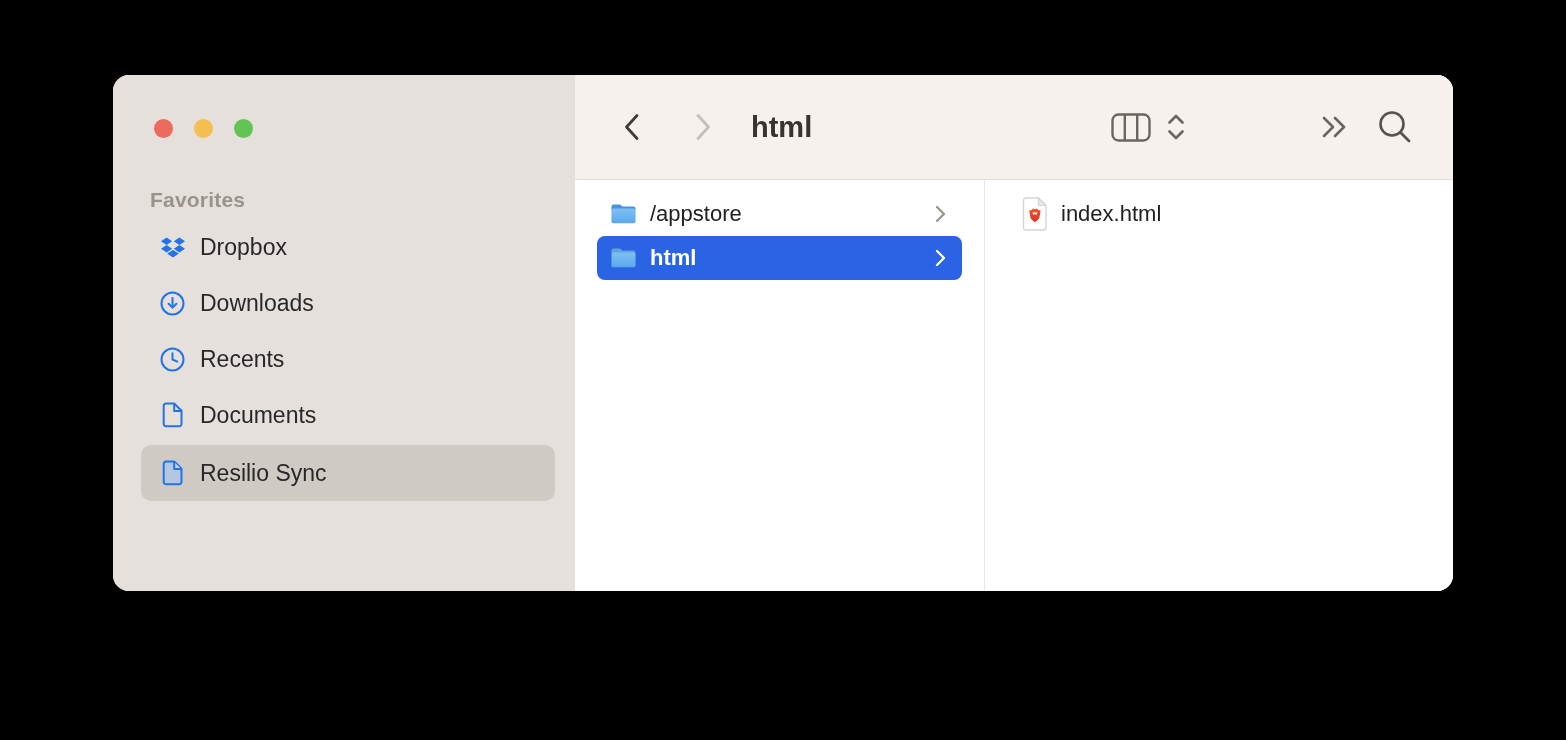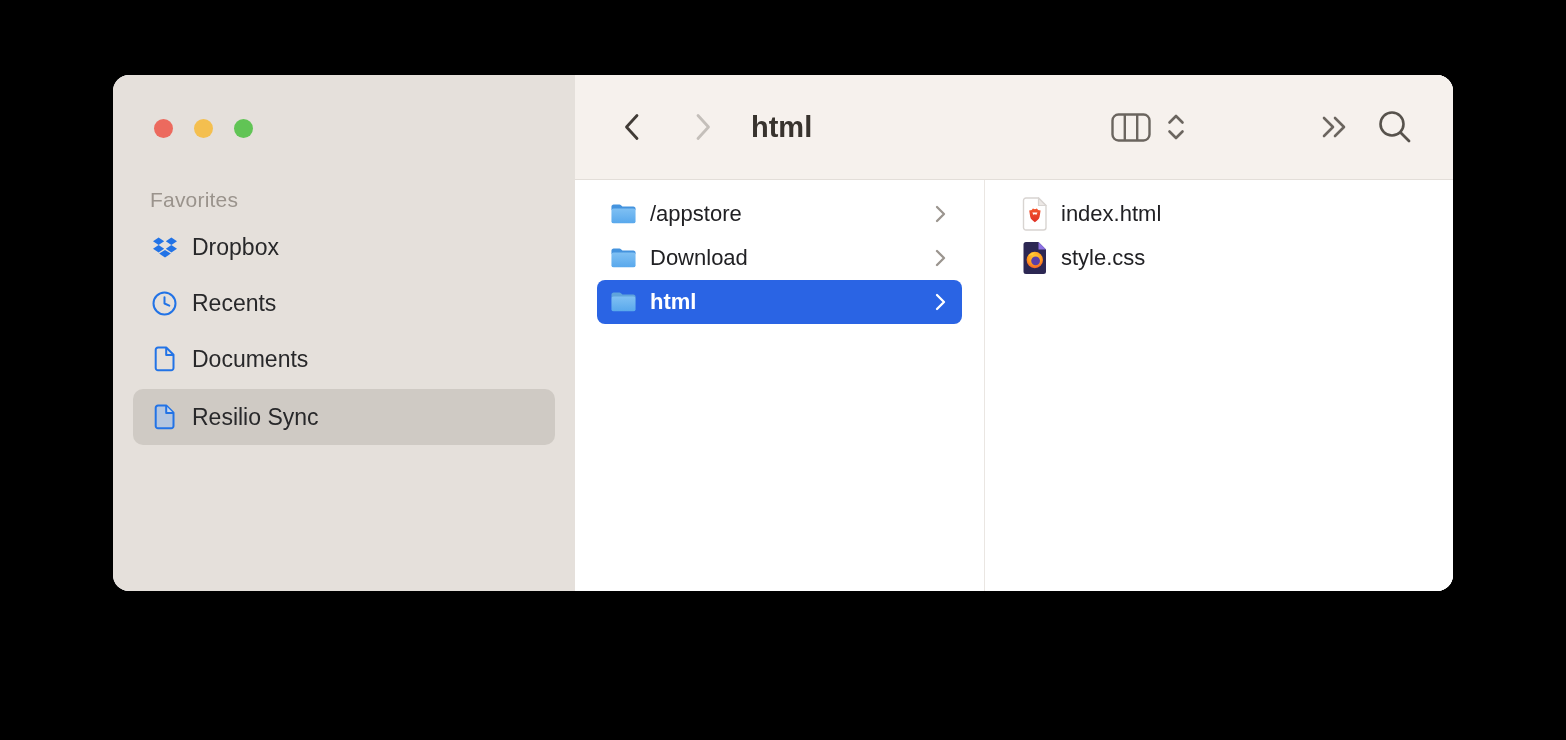--- a/index.html
+++ b/index.html
@@ -14,23 +14,23 @@
   }
   
   .sidebar{width:462px;flex-shrink:0;background:#E5E0DB;position:relative;overflow:hidden;}
   .traffic-lights{position:absolute;top:44px;left:41px;display:flex;gap:21px;}
   .light{width:19px;height:19px;border-radius:50%;}
   .light.red{background:#EC6A5E;}
   .light.yellow{background:#F4BF4F;}
   .light.green{background:#61C455;}
   .section-header{
     position:absolute;top:113px;left:37px;
-    font-size:21px;font-weight:400;color:#9A938C;letter-spacing:.2px;
-  }
-  .side-list{position:absolute;top:144px;left:0;right:0;list-style:none;margin:0;padding:0;}
+    font-size:21px;font-weight:700;color:#9A938C;letter-spacing:.2px;
+  }
+  .side-list{position:absolute;top:144px;left:8px;right:0;list-style:none;margin:0;padding:0;}
   .side-item{
     height:56px;margin:0 20px;padding-left:18px;border-radius:10px;
     display:flex;align-items:center;gap:14px;
     font-size:23px;color:#28282A;
   }
   .side-item.selected{background:#CFCAC4;height:56px;margin-top:2px;margin-bottom:2px;}
   .side-icon{width:27px;display:flex;justify-content:center;flex-shrink:0;}
   .clipped-header{
     position:absolute;top:512px;left:50px;
     font-size:21px;font-weight:700;color:#3E3E40;
@@ -110,20 +110,30 @@
               <polygon points="7.2,17.6 13,13.9 18.8,17.6 13,21.6"></polygon>
             </g>
           </svg>
         </span>
         <span>Dropbox</span>
       </li>
       <li class="side-item">
         <span class="side-icon">
           <svg width="25" height="25" viewBox="0 0 25 25">
             <circle cx="12.5" cy="12.5" r="11" fill="none" stroke="#2273E6" stroke-width="2"></circle>
+            <line x1="12.5" y1="7" x2="12.5" y2="16.2" stroke="#2273E6" stroke-width="2" stroke-linecap="round"></line>
+            <polyline points="8.6,12.8 12.5,16.6 16.4,12.8" fill="none" stroke="#2273E6" stroke-width="2" stroke-linecap="round" stroke-linejoin="round"></polyline>
+          </svg>
+        </span>
+        <span>Downloads</span>
+      </li>
+      <li class="side-item">
+        <span class="side-icon">
+          <svg width="25" height="25" viewBox="0 0 25 25">
+            <circle cx="12.5" cy="12.5" r="11" fill="none" stroke="#2273E6" stroke-width="2"></circle>
             <polyline points="12.5,6.2 12.5,12.5 17.3,14.6" fill="none" stroke="#2273E6" stroke-width="2" stroke-linecap="round" stroke-linejoin="round"></polyline>
           </svg>
         </span>
         <span>Recents</span>
       </li>
       <li class="side-item">
         <span class="side-icon">
           <svg width="21" height="26" viewBox="0 0 21 26">
             <path d="M4 1.5 h8.2 L19.5 8.8 V22 a2.3 2.3 0 0 1 -2.3 2.3 H4 A2.3 2.3 0 0 1 1.7 22 V3.8 A2.3 2.3 0 0 1 4 1.5 Z" fill="none" stroke="#2273E6" stroke-width="2" stroke-linejoin="round"></path>
             <path d="M12.2 1.9 V8.9 H19.2" fill="none" stroke="#2273E6" stroke-width="2" stroke-linejoin="round"></path>
@@ -212,34 +222,20 @@
           </span>
           <span>/appstore</span>
           <span class="chev">
             <svg width="11" height="18" viewBox="0 0 11 18">
                 <polyline points="2,2 9,9 2,16" fill="none" stroke="#9B958F" stroke-width="2.3" stroke-linecap="round" stroke-linejoin="round"></polyline>
               </svg>
           </span>
         </div>
 
 
-        <div class="frow">
-          <span class="file-icon">
-            <svg width="28" height="22" viewBox="0 0 28 22">
-              <path d="M1.5 3.4 C1.5 2.1 2.5 1.1 3.8 1.1 h6 c.6 0 1.2.2 1.6.7 l1.5 1.5 h11.3 c1.3 0 2.3 1 2.3 2.3 v1.5 H1.5 Z" fill="#4493DE"></path>
-              <rect x="1.5" y="5.4" width="25" height="15.3" rx="2.3" fill="url(#gFolder)"></rect>
-            </svg>
-          </span>
-          <span>Download</span>
-          <span class="chev">
-            <svg width="11" height="18" viewBox="0 0 11 18">
-                <polyline points="2,2 9,9 2,16" fill="none" stroke="#9B958F" stroke-width="2.3" stroke-linecap="round" stroke-linejoin="round"></polyline>
-              </svg>
-          </span>
-        </div>
 
         <div class="frow selected">
           <span class="file-icon">
             <svg width="28" height="22" viewBox="0 0 28 22">
               <path d="M1.5 3.4 C1.5 2.1 2.5 1.1 3.8 1.1 h6 c.6 0 1.2.2 1.6.7 l1.5 1.5 h11.3 c1.3 0 2.3 1 2.3 2.3 v1.5 H1.5 Z" fill="#5FA4DC"></path>
               <rect x="1.5" y="5.4" width="25" height="15.3" rx="2.3" fill="url(#gFolder)"></rect>
             </svg>
           </span>
           <span>html</span>
           <span class="chev">
@@ -258,29 +254,17 @@
             <svg width="27" height="34" viewBox="0 0 27 34">
               <path d="M4 1 h12.5 L24 8.5 V30.5 a2.5 2.5 0 0 1 -2.5 2.5 H4 A2.5 2.5 0 0 1 1.5 30.5 V3.5 A2.5 2.5 0 0 1 4 1 Z" fill="#FFFFFF" stroke="#D8D4D1" stroke-width="1.4"></path>
               <path d="M16.5 1 V8.5 H24 Z" fill="#ECE8E5" stroke="#D8D4D1" stroke-width="1.2" stroke-linejoin="round"></path>
               <path d="M7.2 13.6 l2.5 -.5 1.2 -1.7 2 .8 2 -.8 1.2 1.7 2.5 .5 -1 6.2 c-.4 2.6 -2.6 3.9 -4.7 5.4 c-2.1 -1.5 -4.3 -2.8 -4.7 -5.4 Z" fill="url(#gBrave)"></path>
               <path d="M10.3 15.4 h5.2 l-1.3 2.6 -1.3 -1 -1.3 1 Z" fill="#FFFFFF"></path>
             </svg>
           </span>
           <span>index.html</span>
         </div>
 
-        <div class="frow">
-          <span class="file-icon">
-            <svg width="27" height="34" viewBox="0 0 27 34">
-              <path d="M4 1 h12.5 L24 8.5 V30.5 a2.5 2.5 0 0 1 -2.5 2.5 H4 A2.5 2.5 0 0 1 1.5 30.5 V3.5 A2.5 2.5 0 0 1 4 1 Z" fill="#2C2753"></path>
-              <path d="M16.5 1 V8.5 H24 Z" fill="#8D71E3"></path>
-              <circle cx="12.8" cy="19" r="8.2" fill="url(#gFx)"></circle>
-              <circle cx="13.6" cy="19.8" r="4.4" fill="#5A3FA8"></circle>
-              <path d="M6.2 15.2 c1.5 -2.8 4.6 -4.2 7.6 -3.5 c-1.8 .4 -2.6 1.4 -2.9 2.6 c-1.8 -.4 -3.5 0 -4.7 .9 Z" fill="#FFD43A" opacity="0.9"></path>
-            </svg>
-          </span>
-          <span>style.css</span>
-        </div>
       </div>
 
     </div>
   </div>
 </div>
 
 </body></html>

